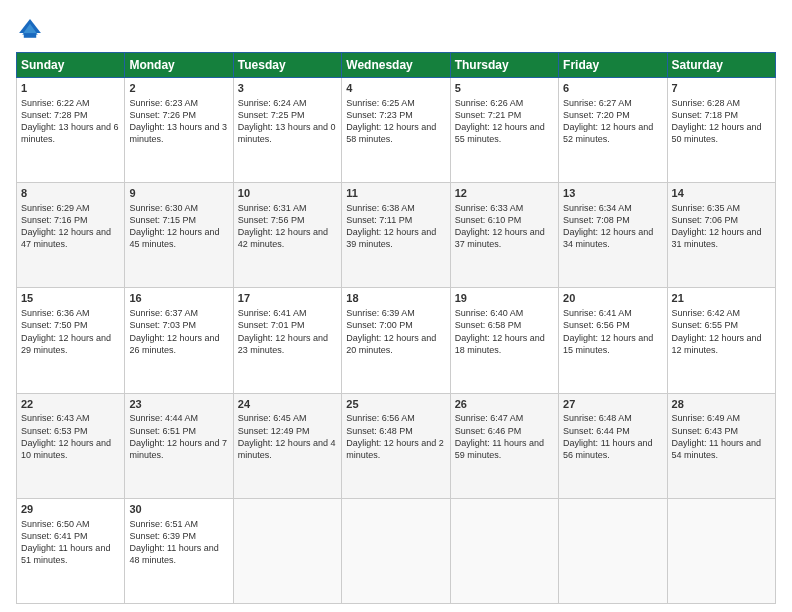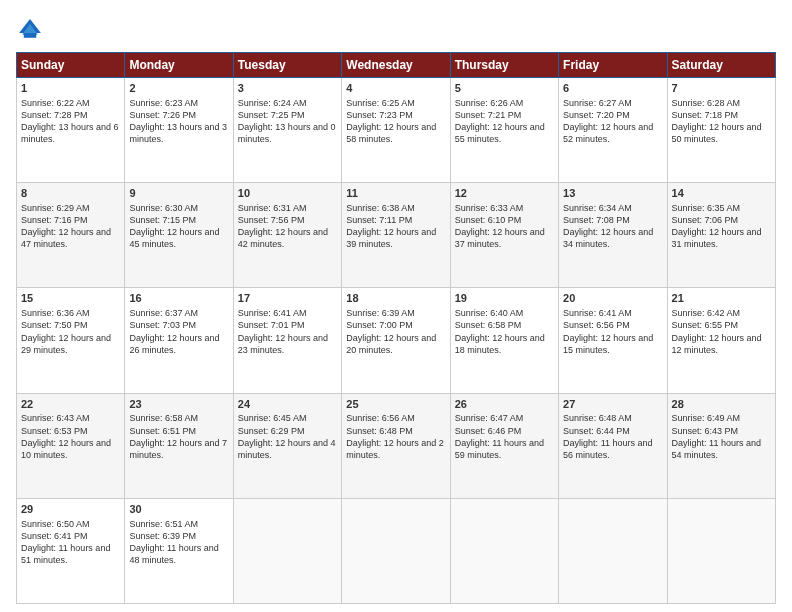--- a/index.html
+++ b/index.html
@@ -55,21 +55,21 @@
       color: #555;
     }
     .calendar {
       flex: 1;
       border: 1px solid #ccc;
       border-collapse: collapse;
       width: 100%;
       table-layout: fixed;
     }
     .calendar th {
-      background-color: #7f1d1d;
+      background-color: #15803d;
       color: #fff;
       font-size: 12px;
       font-weight: bold;
       padding: 5px 4px;
       text-align: left;
       border: 1px solid #2060a0;
     }
     .calendar td {
       border: 1px solid #ccc;
       vertical-align: top;
@@ -267,28 +267,28 @@
         </tr>
         <tr>
           <td>
         <span class="day-num">22</span>
         <span>Sunrise: 6:43 AM</span><br>
         <span>Sunset: 6:53 PM</span><br>
         <span>Daylight: 12 hours and 10 minutes.</span>
       </td>
           <td>
         <span class="day-num">23</span>
-        <span>Sunrise: 6:58 AM</span><br>
+        <span>Sunrise: 4:44 AM</span><br>
         <span>Sunset: 6:51 PM</span><br>
         <span>Daylight: 12 hours and 7 minutes.</span>
       </td>
           <td>
         <span class="day-num">24</span>
         <span>Sunrise: 6:45 AM</span><br>
-        <span>Sunset: 6:29 PM</span><br>
+        <span>Sunset: 12:49 PM</span><br>
         <span>Daylight: 12 hours and 4 minutes.</span>
       </td>
           <td>
         <span class="day-num">25</span>
         <span>Sunrise: 6:56 AM</span><br>
         <span>Sunset: 6:48 PM</span><br>
         <span>Daylight: 12 hours and 2 minutes.</span>
       </td>
           <td>
         <span class="day-num">26</span>

